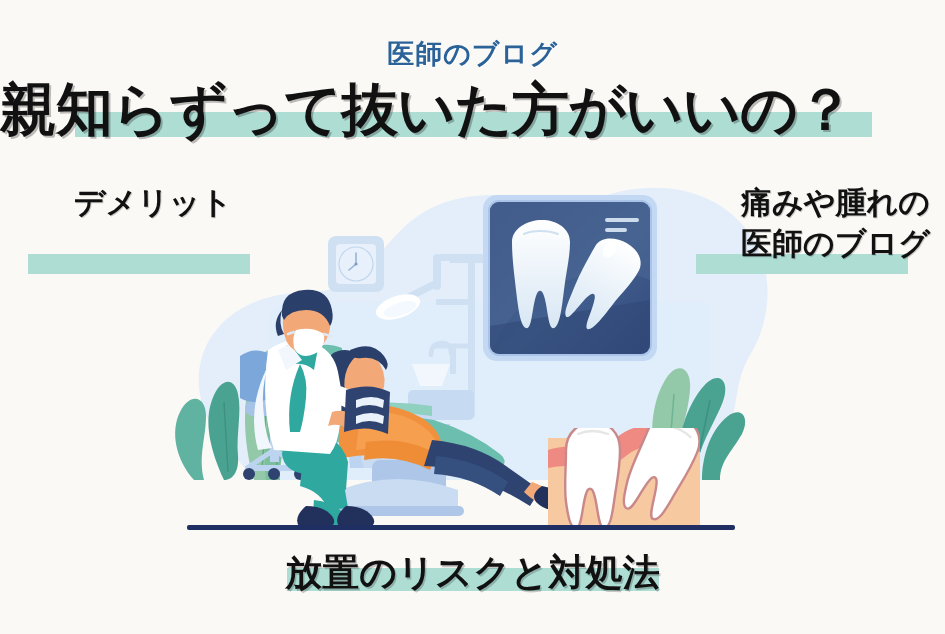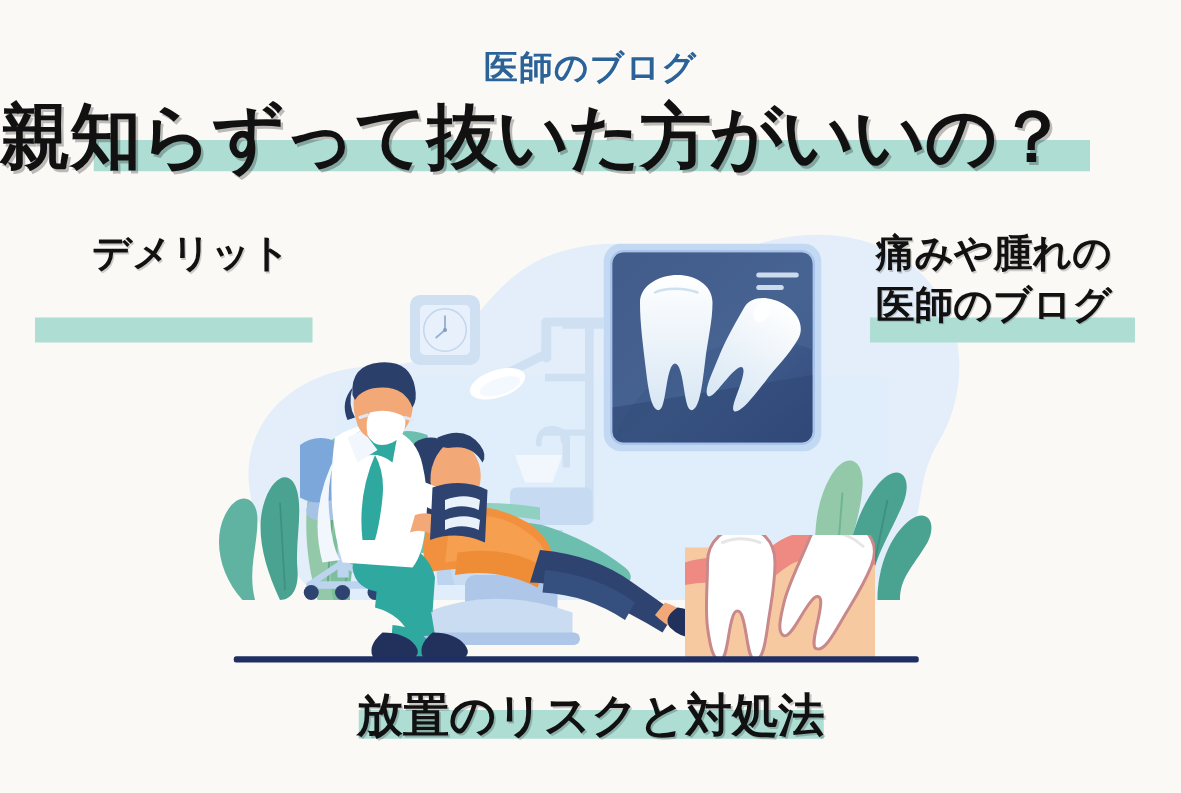--- a/index.html
+++ b/index.html
@@ -35,21 +35,21 @@
     position:absolute; left:0; top:0; width:945px;
     font-size:57px; font-weight:900; letter-spacing:-1px;
     color:#111111;
     text-shadow:2px 2px 0 rgba(0,0,0,.25);
     white-space:nowrap;
   }
 
   
   .side-cap{ position:absolute; width:270px; }
   .side-cap.left{ left:18px; top:183px; text-align:center; }
-  .side-cap.right{ left:660px; top:183px; text-align:center; }
+  .side-cap.right{ left:660px; top:183px; text-align:right; }
   .side-line{
     position:relative;
     font-size:31px; font-weight:800; line-height:1.32;
     color:#111111;
     text-shadow:1px 1px 0 rgba(0,0,0,.18);
     white-space:nowrap;
   }
   .side-hl{
     position:absolute; height:20px; background:#aeddd4;
   }

